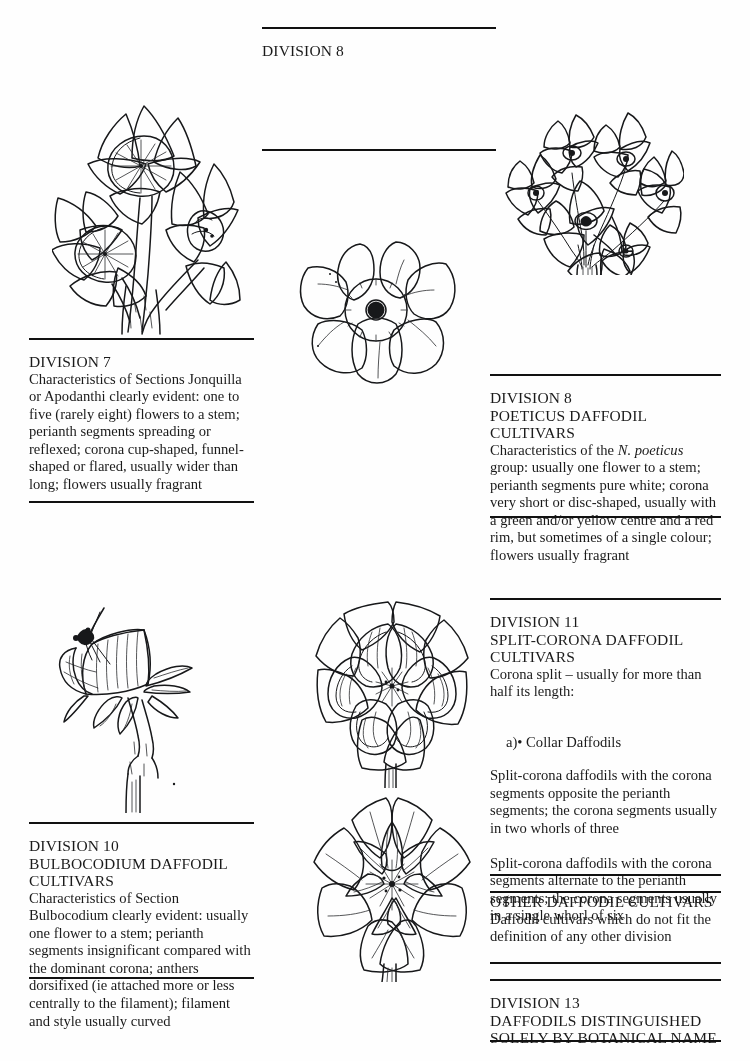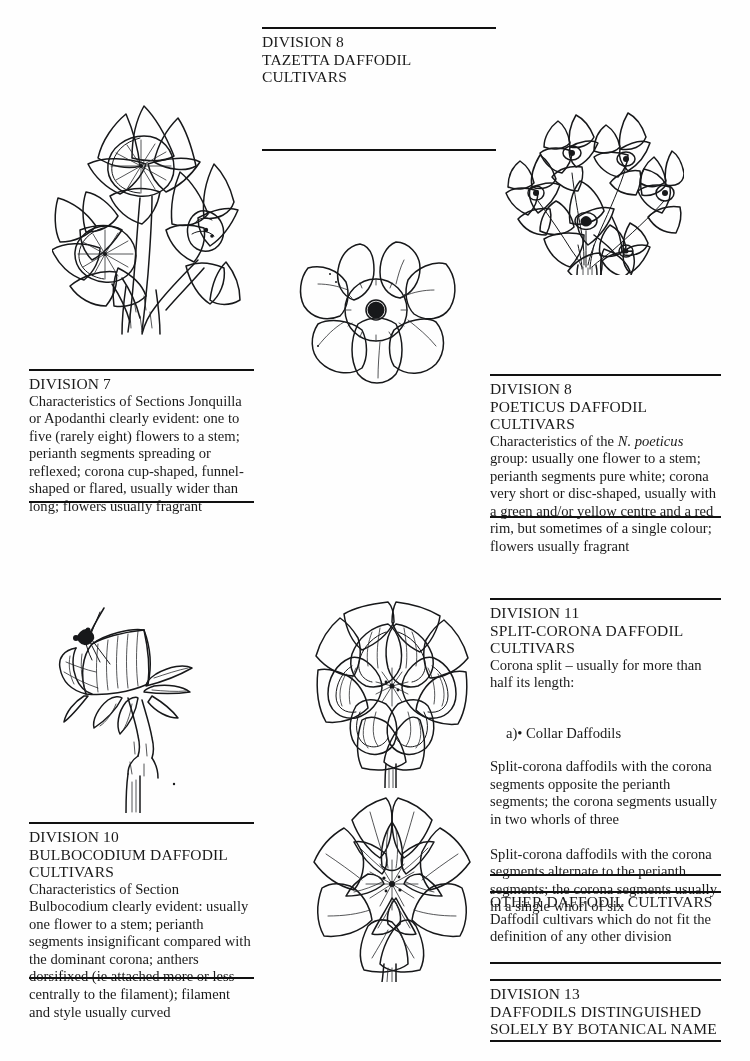--- a/index.html
+++ b/index.html
@@ -44,21 +44,21 @@
     margin: 0;
     font-weight: 400;
   }
   .body-text .it { font-style: italic; }
   .sub-label {
     font-size: 14.6px;
     line-height: 17.6px;
     margin: 16px;
   }
   .spacer-line { height: 17px; }
-  .pad-top { padding-top: 4px; }
+  .pad-top { padding-top: 13px; }
 
   
   .illus {
     position: absolute;
   }
   .illus svg { display: block; }
   .ink {
     fill: none;
     stroke: #17181a;
     stroke-width: 1.5;
@@ -80,27 +80,26 @@
   .ink-fill { fill: #17181a; stroke: none; }
 </style>
 </head>
 <body>
 
 <div id="page">
 
   <div class="block" style="left:262px; top:27px; width:234px;">
     <div class="rule"></div>
     <div class="heading pad-top">DIVISION 8</div>
-    <div class="heading">TAZETTA DAFFODIL CULTIVARS</div>
   </div>
   <div class="block" style="left:262px; top:149px; width:234px;">
     <div class="rule"></div>
   </div>
 
-  <div class="block" style="left:29px; top:338px; width:225px;margin-top:31px;">
+  <div class="block" style="left:29px; top:338px; width:225px;">
     <div class="rule"></div>
     <div class="heading pad-top">DIVISION 7</div>
     <div class="body-text">Characteristics of Sections Jonquilla or Apodanthi clearly evident: one to five (rarely eight) flowers to a stem; perianth segments spreading or reflexed; corona cup-shaped, funnel-shaped or flared, usually wider than long; flowers usually fragrant</div>
   </div>
   <div class="block" style="left:29px; top:501px; width:225px;">
     <div class="rule"></div>
   </div>
 
   <div class="block" style="left:490px; top:374px; width:231px;">
     <div class="rule"></div>

